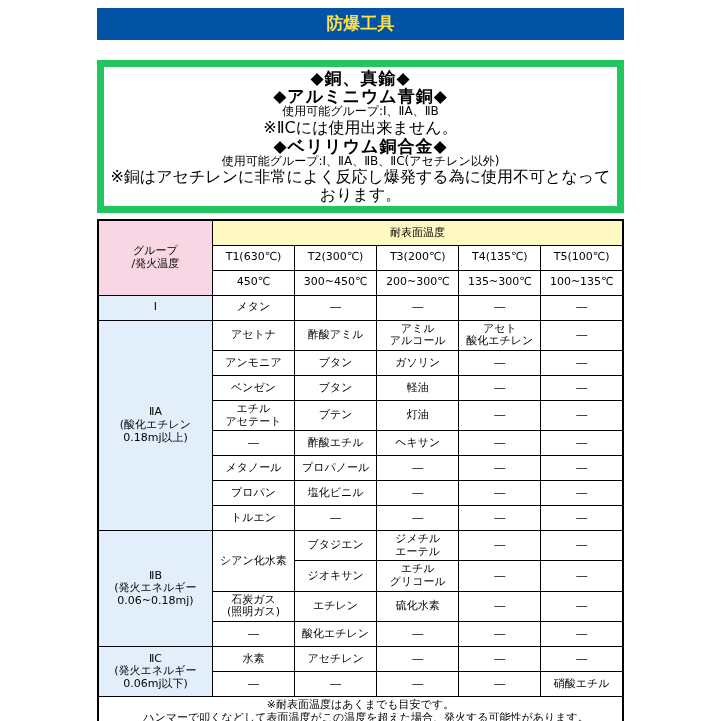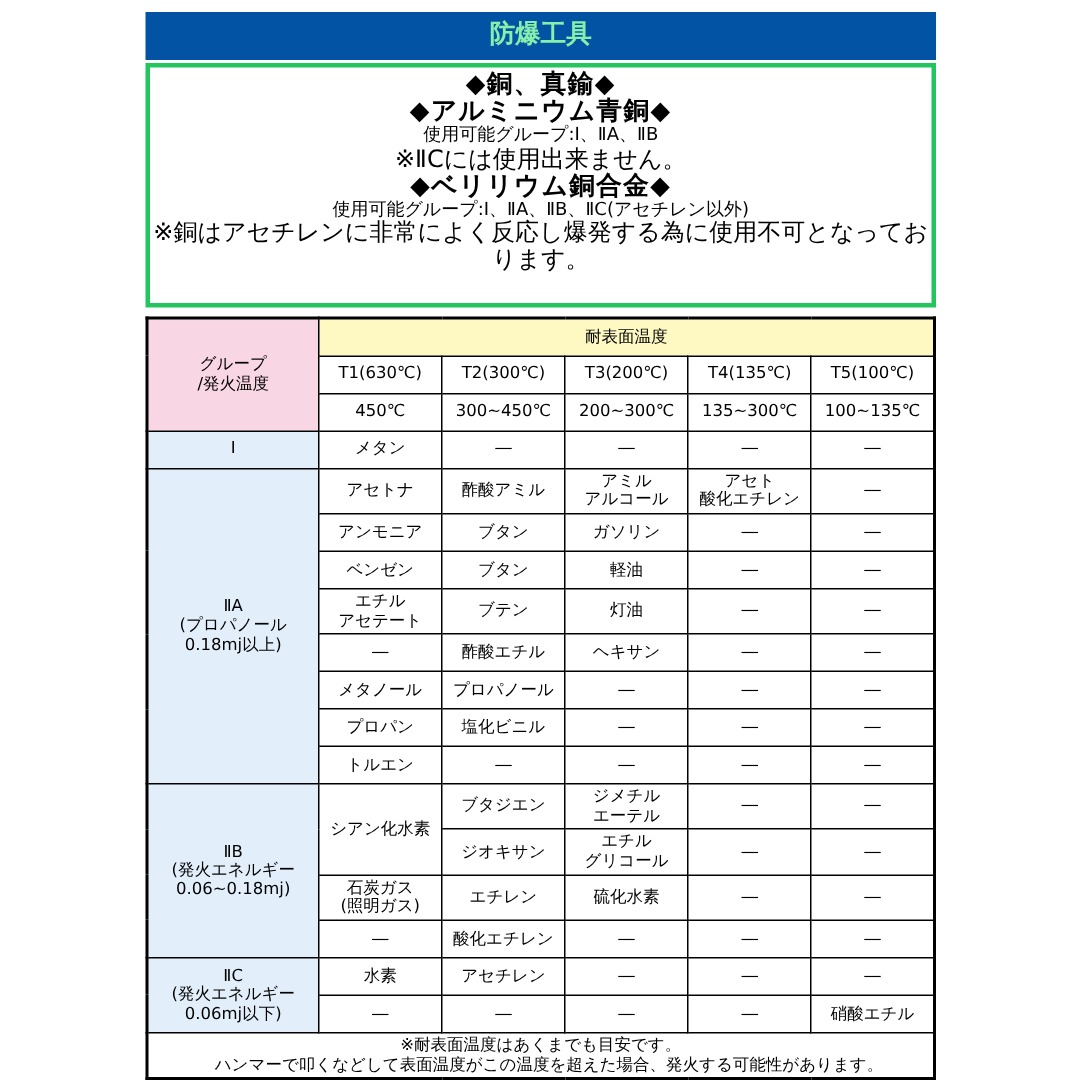--- a/index.html
+++ b/index.html
@@ -7,35 +7,35 @@
   body {
     width: 721px; height: 721px;
     font-family: "DejaVu Sans", "Liberation Sans", sans-serif;
     color: #000;
   }
   .page { width: 527px; margin: 0 auto; padding-top: 8px; }
 
   
   .banner {
     background: #0353a4;
-    color: #86efac;
+    color: #fde047;
     text-align: center;
     font-weight: bold;
     padding: 4px 0 6px;
     line-height: 1.32;
   }
   .banner .t1 { font-size: 17px; }
   .banner .t2 { font-size: 16px; }
 
   
   .info-box {
-    border: 3px solid #22c55e;
-    margin-top: 2px;
+    border: 7px solid #22c55e;
+    margin-top: 20px;
     text-align: center;
-    padding: 2px 0 20px;
+    padding: 2px 0 2px;
   }
   .mat-title { font-size: 17px; font-weight: bold; line-height: 1.06; letter-spacing: 1px; }
   .mat-line { font-size: 12px; line-height: 1.12; }
   .mat-note { font-size: 16px; line-height: 1.12; }
 
   
   table.compat {
     width: 100%;
     margin-top: 6px;
     border-collapse: collapse;
@@ -122,21 +122,21 @@
         <td class="grp">Ⅰ</td>
         <td>メタン</td>
         <td>―</td>
         <td>―</td>
         <td>―</td>
         <td>―</td>
       </tr>
 
       <tr>
         <td class="grp" rowspan="8">ⅡA
-(プロパノール
+(酸化エチレン
 0.18mj以上)</td>
         <td>アセトナ</td>
         <td>酢酸アミル</td>
         <td>アミル
 アルコール</td>
         <td>アセト
 酸化エチレン</td>
         <td>―</td>
       </tr>
       <tr>

